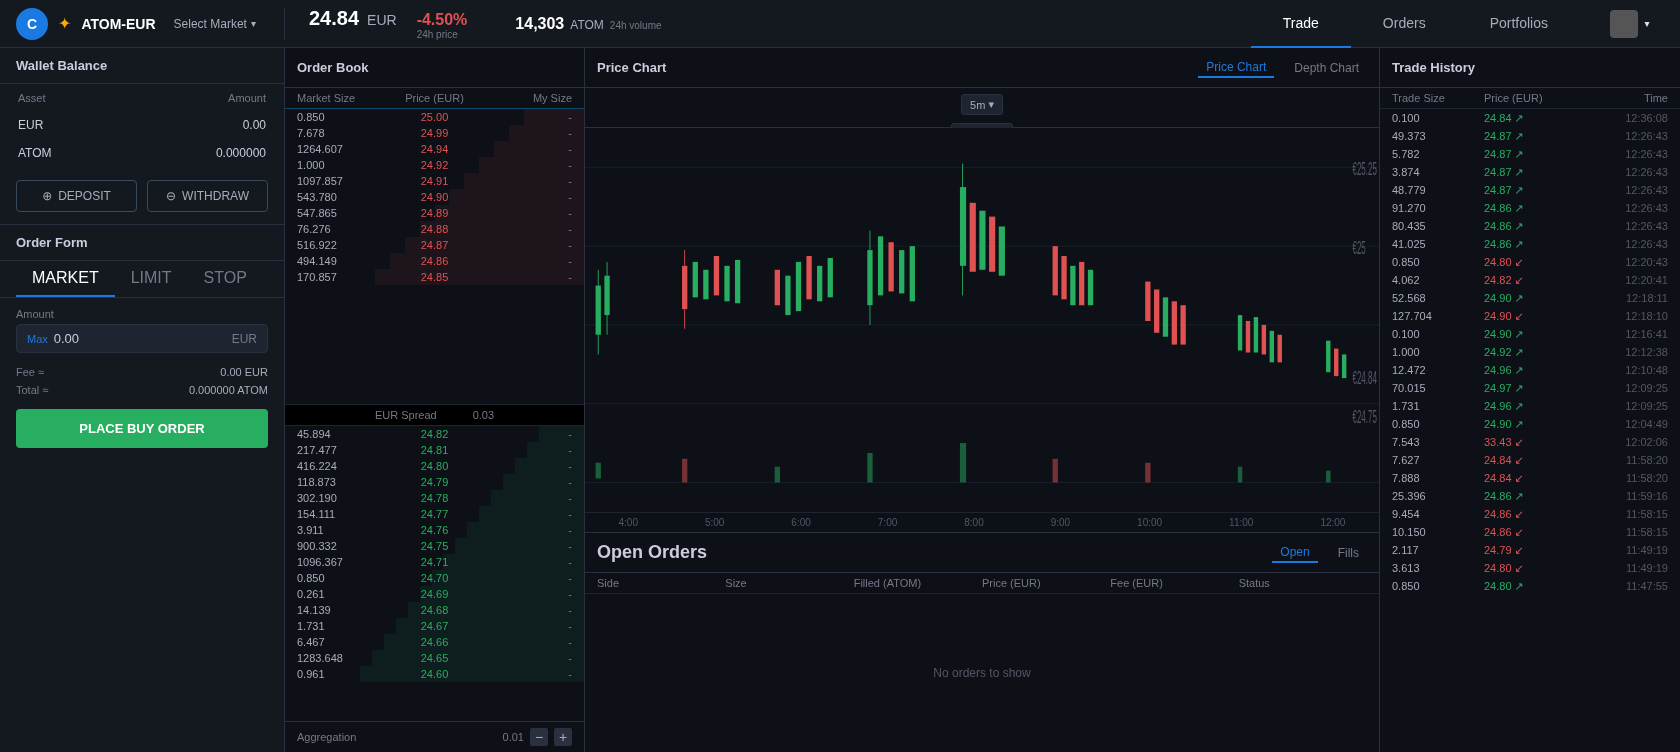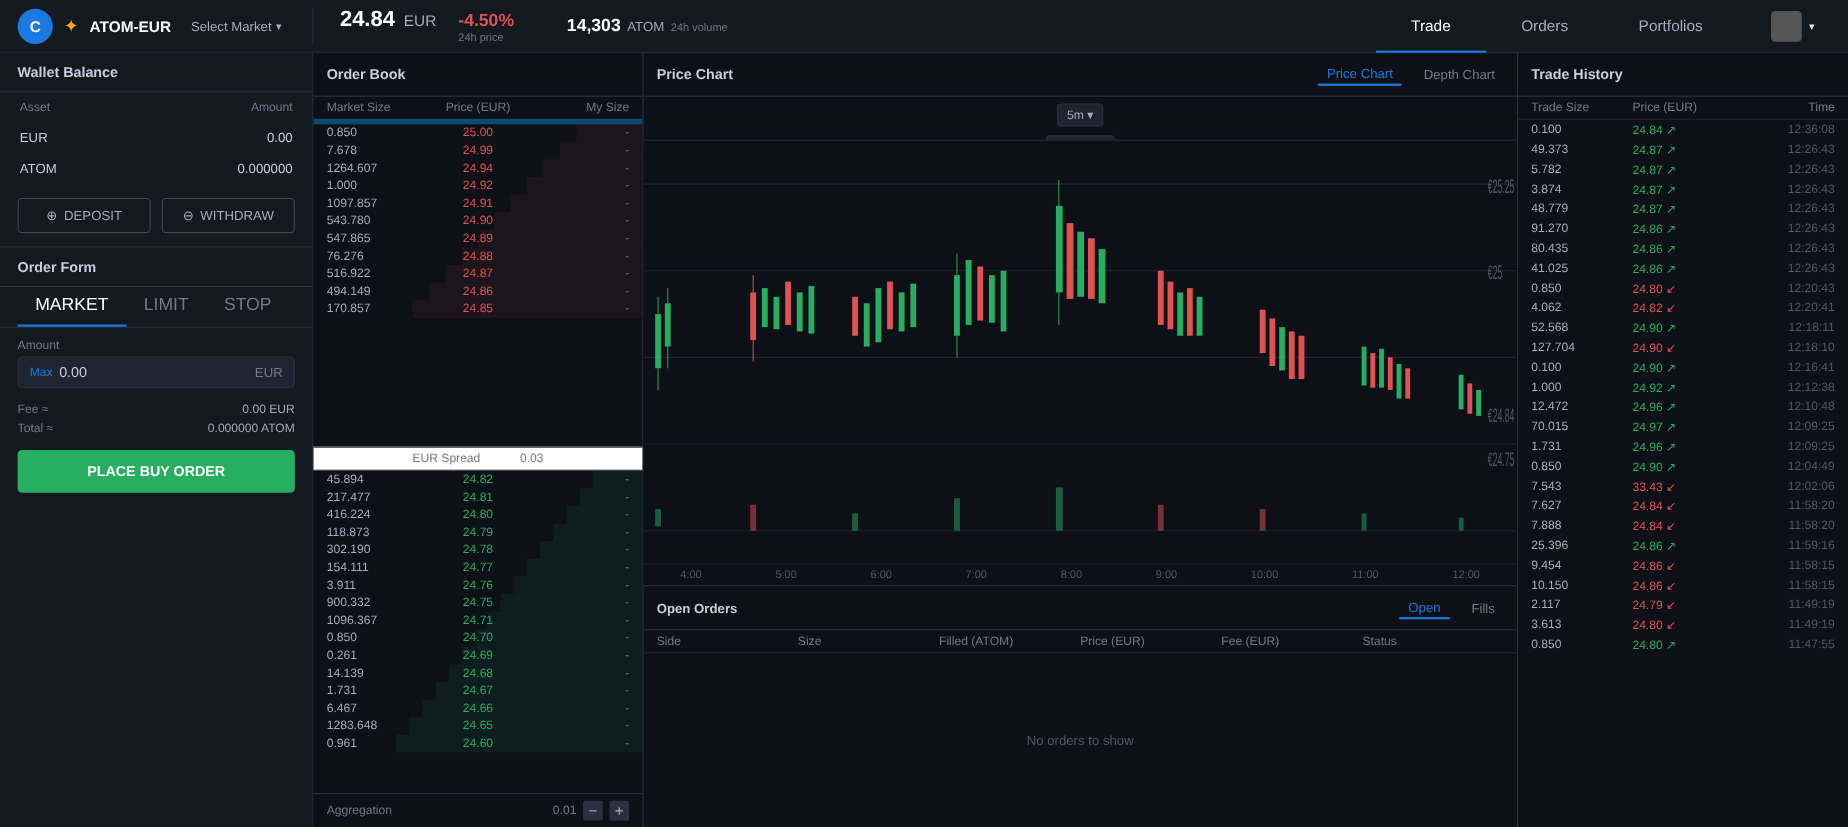--- a/index.html
+++ b/index.html
@@ -52,33 +52,33 @@
     .form-input-suffix { color: #778; font-size: 12px; }
     .max-link { font-size: 11px; color: #1a7ae2; cursor: pointer; margin-right: 6px; }
     .fee-row { display: flex; justify-content: space-between; padding: 3px 16px; }
     .fee-label { color: #778; font-size: 11px; }
     .fee-value { color: #aab; font-size: 11px; }
     .place-order-btn { margin: 10px 16px; padding: 12px; background: #27ae60; color: #fff; border: none; border-radius: 4px; font-size: 13px; font-weight: 700; cursor: pointer; width: calc(100% - 32px); text-align: center; }
 
     
     .order-book-panel { width: 300px; background: #0d1117; border-right: 1px solid #2a3040; display: flex; flex-direction: column; flex-shrink: 0; }
     .panel-header { padding: 10px 12px; font-size: 13px; font-weight: 600; color: #ccd; border-bottom: 1px solid #2a3040; height: 40px; display: flex; align-items: center; }
-    .ob-col-headers { display: flex; padding: 4px 12px; border-bottom: 5px solid #0c4a6e; }
+    .ob-col-headers { display: flex; padding: 4px 12px; border-bottom: 1px solid #0c4a6e; }
     .ob-col { flex: 1; font-size: 11px; color: #778; }
     .ob-col.price { text-align: center; }
     .ob-col.size-right { text-align: right; }
     .ob-rows { flex: 1; overflow: hidden; }
     .ob-row { display: flex; padding: 2px 12px; position: relative; cursor: pointer; }
     .ob-cell { flex: 1; font-size: 11px; color: #aab; }
     .ob-cell.ask { color: #e05252; text-align: center; }
     .ob-cell.bid { color: #27ae60; text-align: center; }
     .ob-cell.size-right { text-align: right; color: #778; }
     .ob-bg-ask { position: absolute; right: 0; top: 0; bottom: 0; background: rgba(224,82,82,0.08); }
     .ob-bg-bid { position: absolute; right: 0; top: 0; bottom: 0; background: rgba(39,174,96,0.08); }
-    .spread-row { display: flex; justify-content: center; gap: 36px; padding: 4px 12px; background: #ffffff; border-top: 1px solid #1e2530; border-bottom: 1px solid #1e2530; font-size: 11px; color: #778; }
+    .spread-row { display: flex; justify-content: center; gap: 36px; padding: 4px 12px; background: #000000; border-top: 1px solid #1e2530; border-bottom: 1px solid #1e2530; font-size: 11px; color: #778; }
     .aggregation-row { display: flex; align-items: center; justify-content: space-between; padding: 6px 12px; border-top: 1px solid #2a3040; font-size: 11px; color: #778; }
     .agg-controls { display: flex; gap: 6px; align-items: center; }
     .agg-btn { width: 18px; height: 18px; background: #2a3040; border: none; color: #aab; cursor: pointer; border-radius: 2px; display: flex; align-items: center; justify-content: center; font-size: 14px; }
 
     
     .chart-area { flex: 1; display: flex; flex-direction: column; border-right: 1px solid #2a3040; }
     .chart-header { display: flex; align-items: center; padding: 0 12px; height: 40px; border-bottom: 1px solid #2a3040; gap: 12px; }
     .chart-title { font-size: 13px; font-weight: 600; color: #ccd; flex: 1; }
     .chart-tab { font-size: 12px; color: #778; cursor: pointer; padding: 2px 8px; }
     .chart-tab.active { color: #1a7ae2; border-bottom: 2px solid #1a7ae2; }
@@ -88,21 +88,21 @@
     .chart-canvas { flex: 1; background: #0d1117; position: relative; overflow: hidden; }
     .chart-time-axis { display: flex; justify-content: space-around; padding: 4px 0; background: #0d1117; border-top: 1px solid #1e2530; }
     .time-label { font-size: 10px; color: #556; }
 
     
     .chart-svg { width: 100%; height: 100%; }
 
     
     .open-orders-panel { height: 220px; border-top: 1px solid #2a3040; display: flex; flex-direction: column; flex-shrink: 0; }
     .oo-header { display: flex; align-items: center; padding: 0 12px; height: 40px; border-bottom: 1px solid #2a3040; gap: 12px; }
-    .oo-title { font-size: 12px; font-weight: 600; color: #ccd; flex: 1; }
+    .oo-title { font-size: 18px; font-weight: 600; color: #ccd; flex: 1; }
     .oo-tab { font-size: 12px; padding: 2px 8px; cursor: pointer; }
     .oo-tab.active { color: #1a7ae2; border-bottom: 2px solid #1a7ae2; }
     .oo-tab.inactive { color: #778; }
     .oo-col-headers { display: flex; padding: 4px 12px; border-bottom: 1px solid #1e2530; }
     .oo-col { flex: 1; font-size: 11px; color: #778; }
     .oo-empty { display: flex; align-items: center; justify-content: center; flex: 1; color: #556; font-size: 12px; }
 
     
     .trade-history-panel { width: 300px; background: #0d1117; display: flex; flex-direction: column; flex-shrink: 0; }
     .th-header { padding: 10px 12px; font-size: 13px; font-weight: 600; color: #ccd; border-bottom: 1px solid #2a3040; height: 40px; display: flex; align-items: center; }

